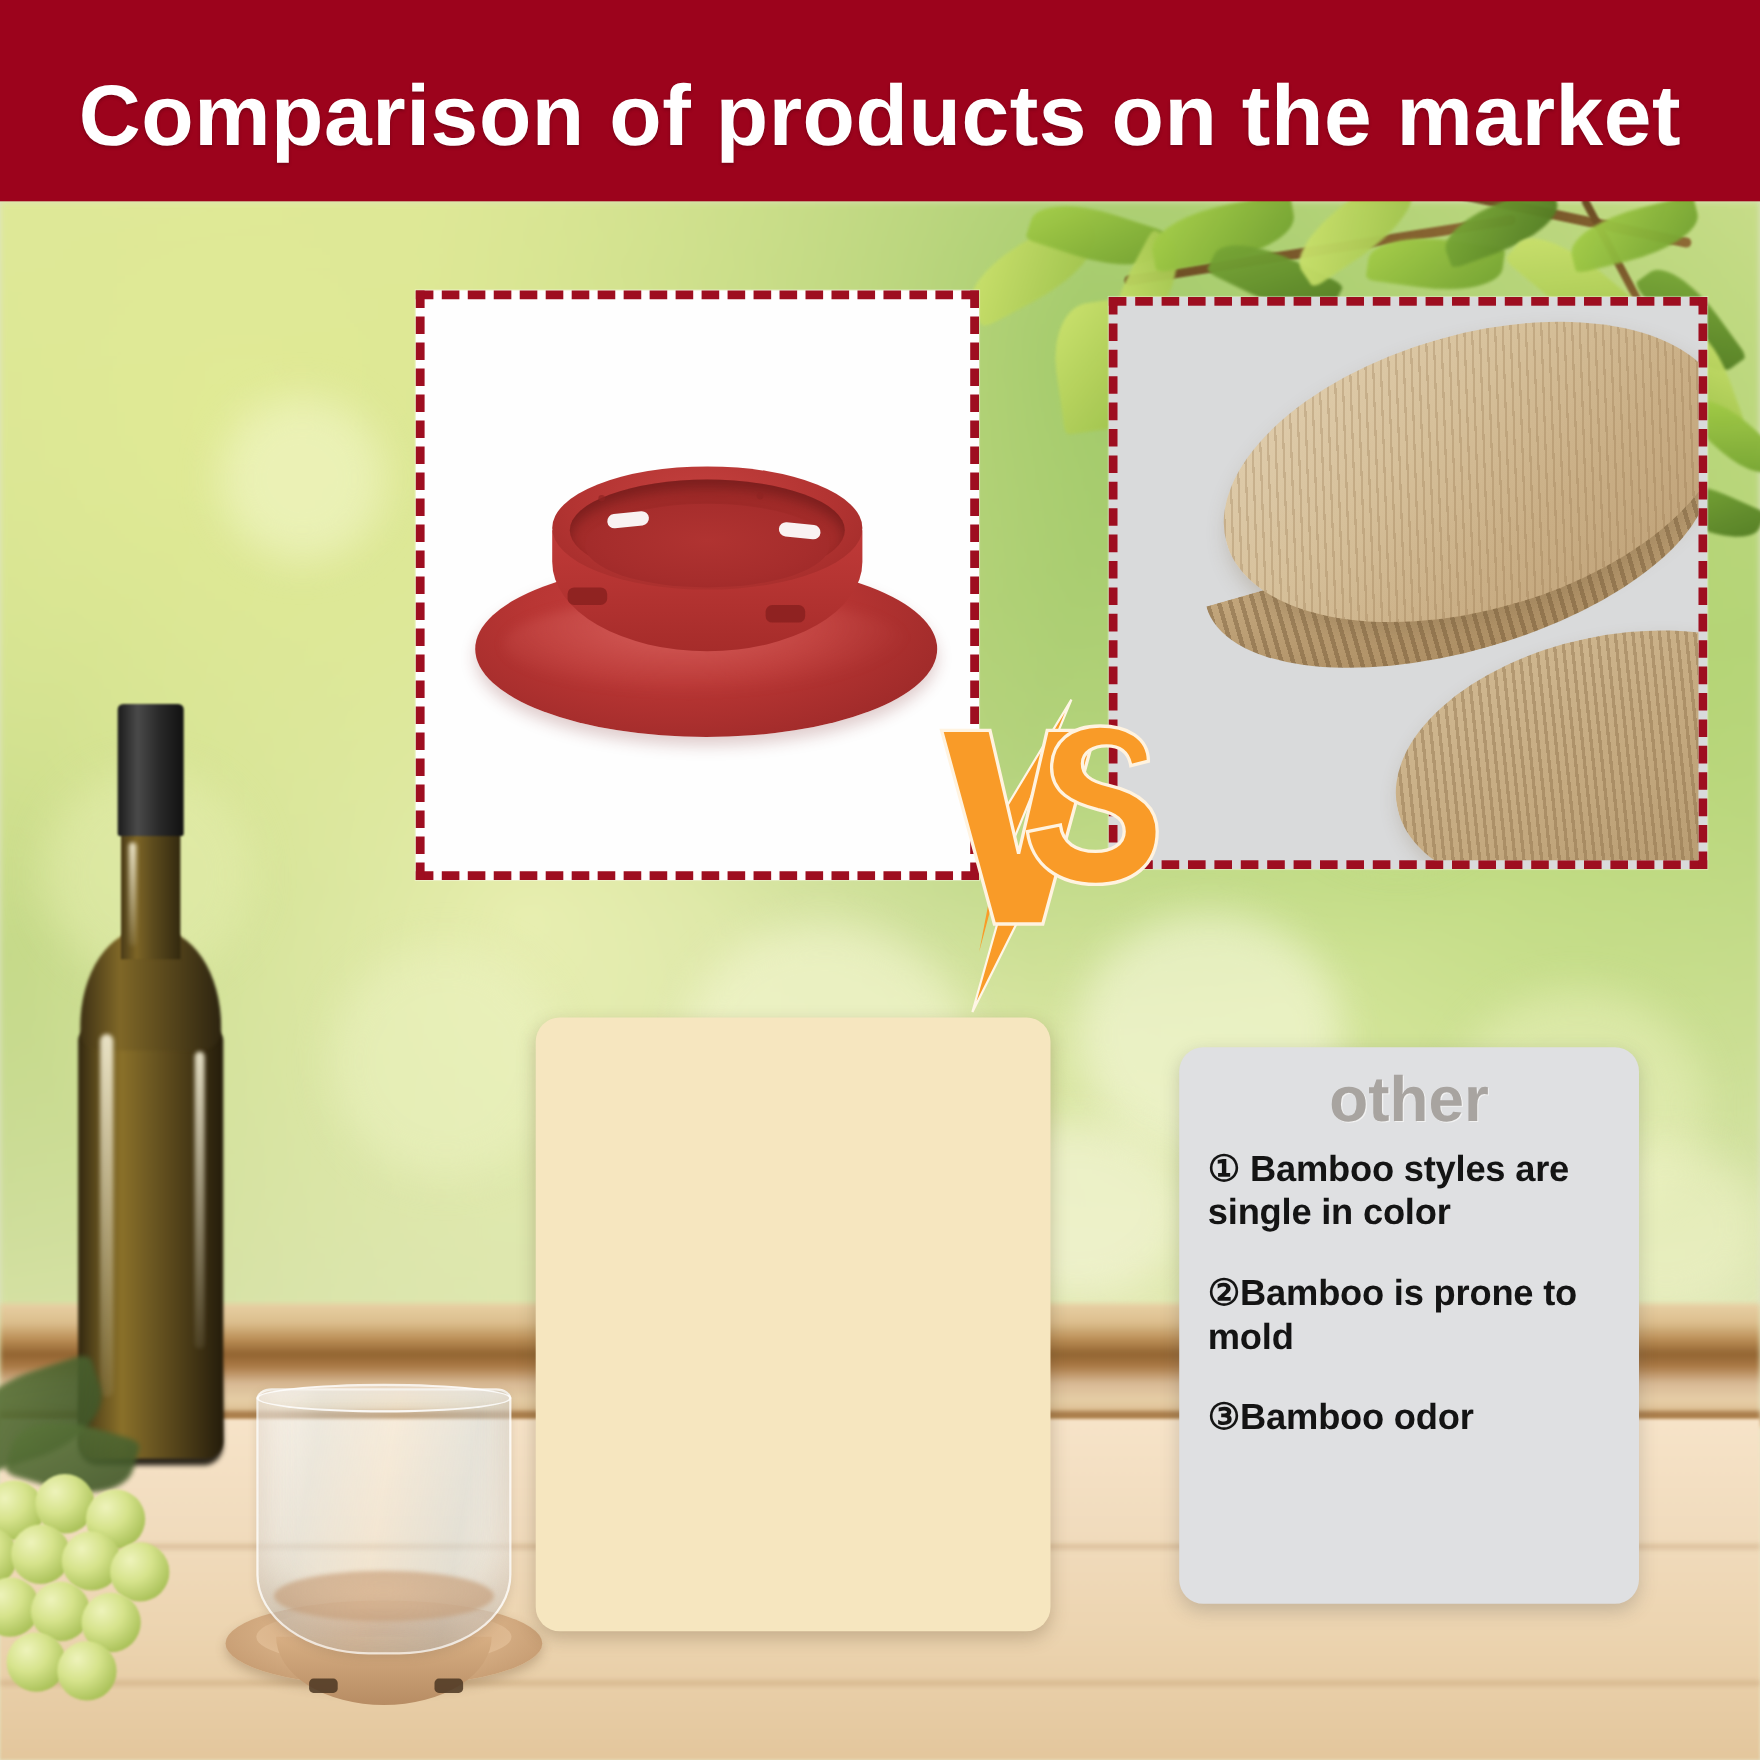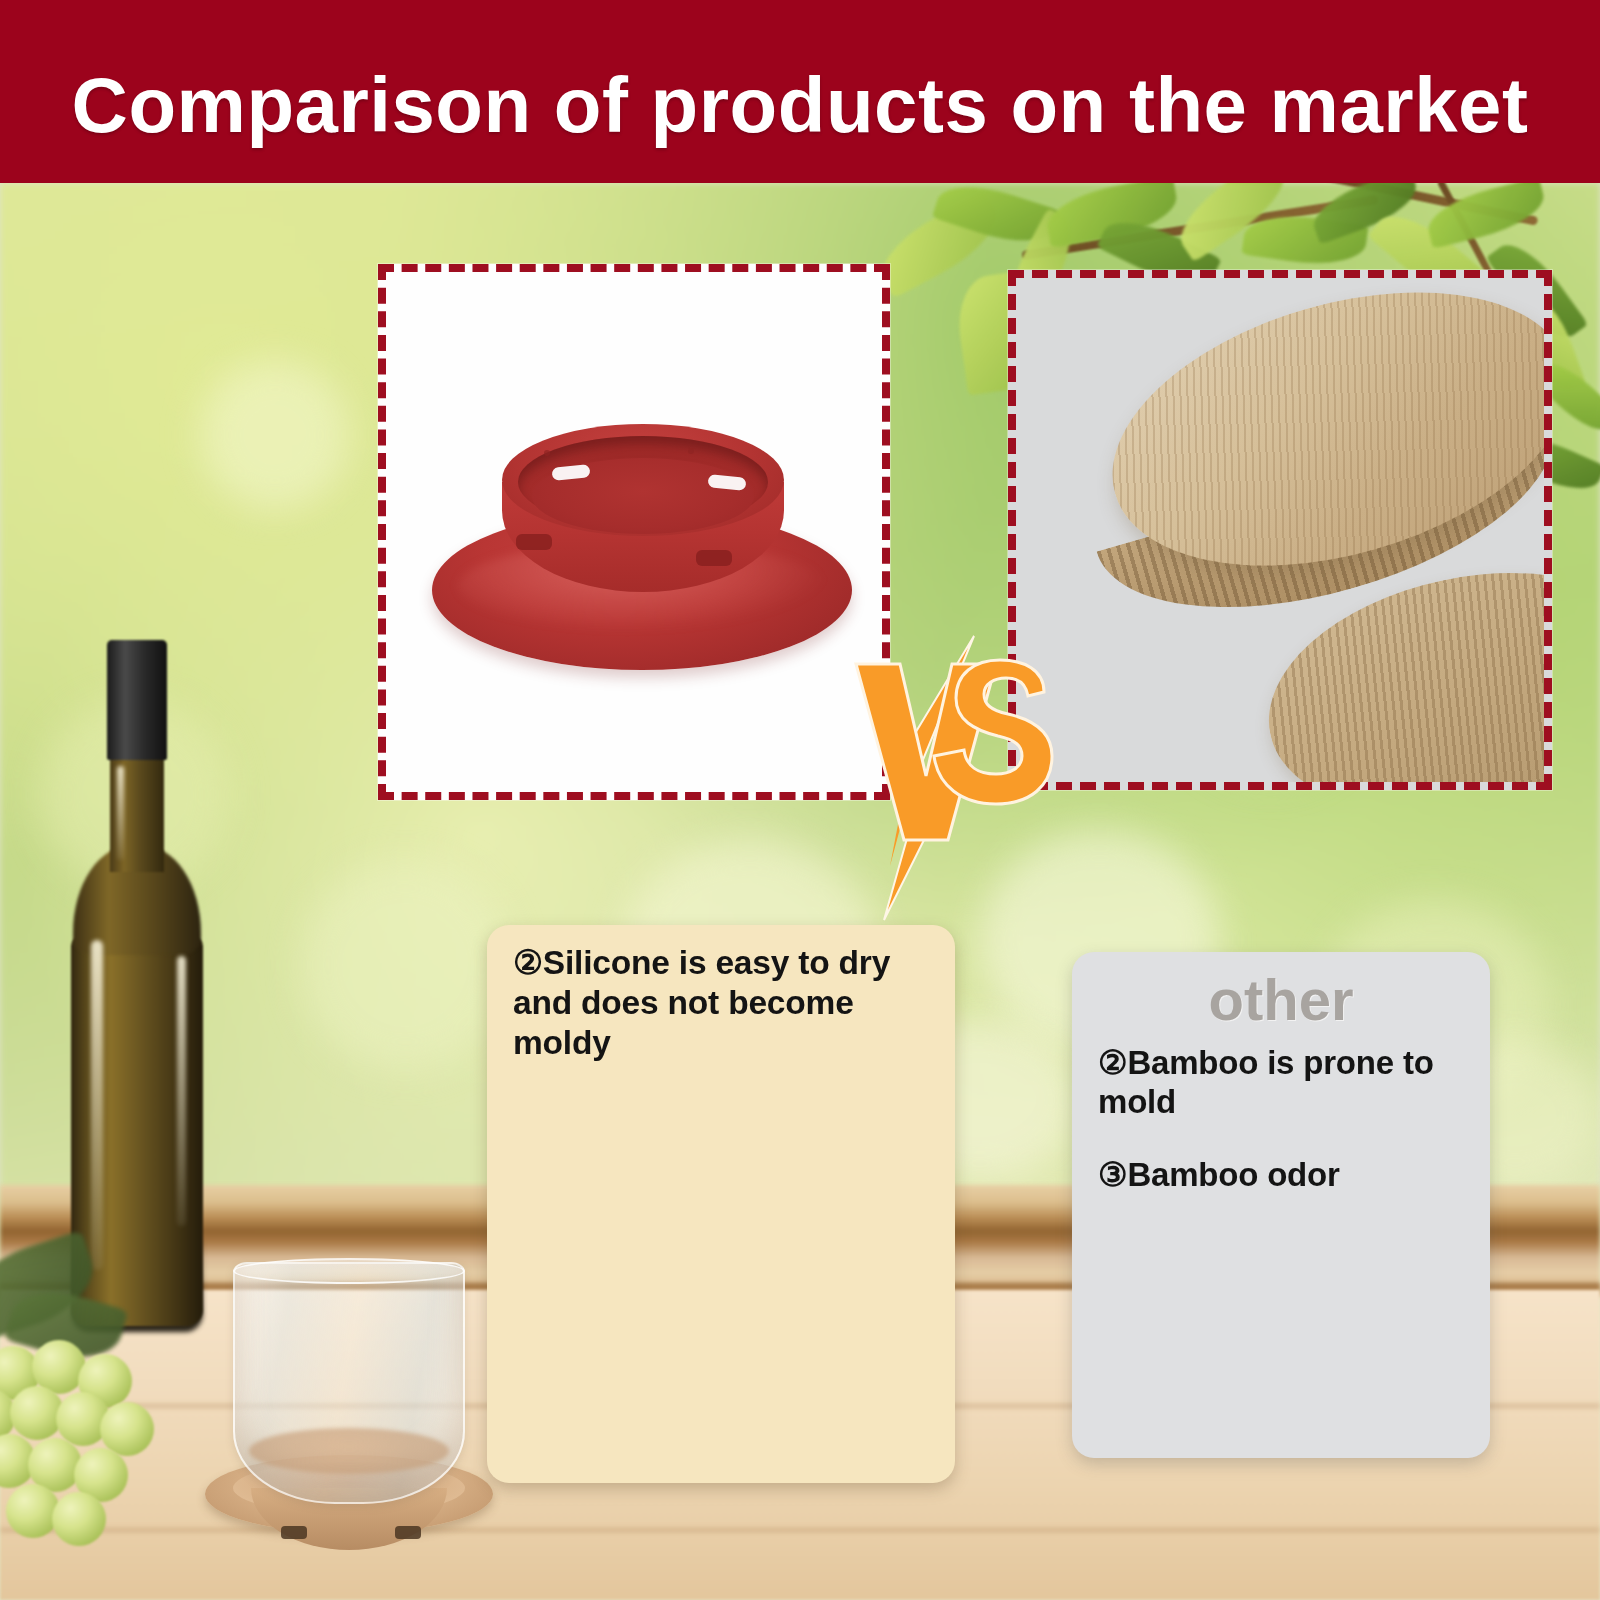--- a/index.html
+++ b/index.html
@@ -420,20 +420,20 @@
              C108 92 126 102 150 108 C168 112 174 118 174 128
              C174 140 162 146 148 146 C130 146 118 138 116 122
              L86 128 C90 158 114 176 148 176 C182 176 204 158 204 128
              C204 104 186 92 160 86 C142 82 136 76 136 66
              C136 56 146 50 158 50 C170 50 178 56 180 68 Z" fill="#f99b28" stroke="#fff3e0" stroke-width="3"></path>
     <text x="0" y="0" font-size="0" fill="none">VS</text>
   </svg>
 </div>
 
 <div id="panel-ours" class="panel">
-  <div class="bullet">②Silicone is easy to dry and does not become moldy</div>
 </div>
 
 <div id="panel-other" class="panel">
   <div class="panel-heading" id="heading-other">other</div>
+  <div class="bullet">① Bamboo styles are single in color</div>
   <div class="bullet">②Bamboo is prone to mold</div>
   <div class="bullet">③Bamboo odor</div>
 </div>
 
 </body></html>

